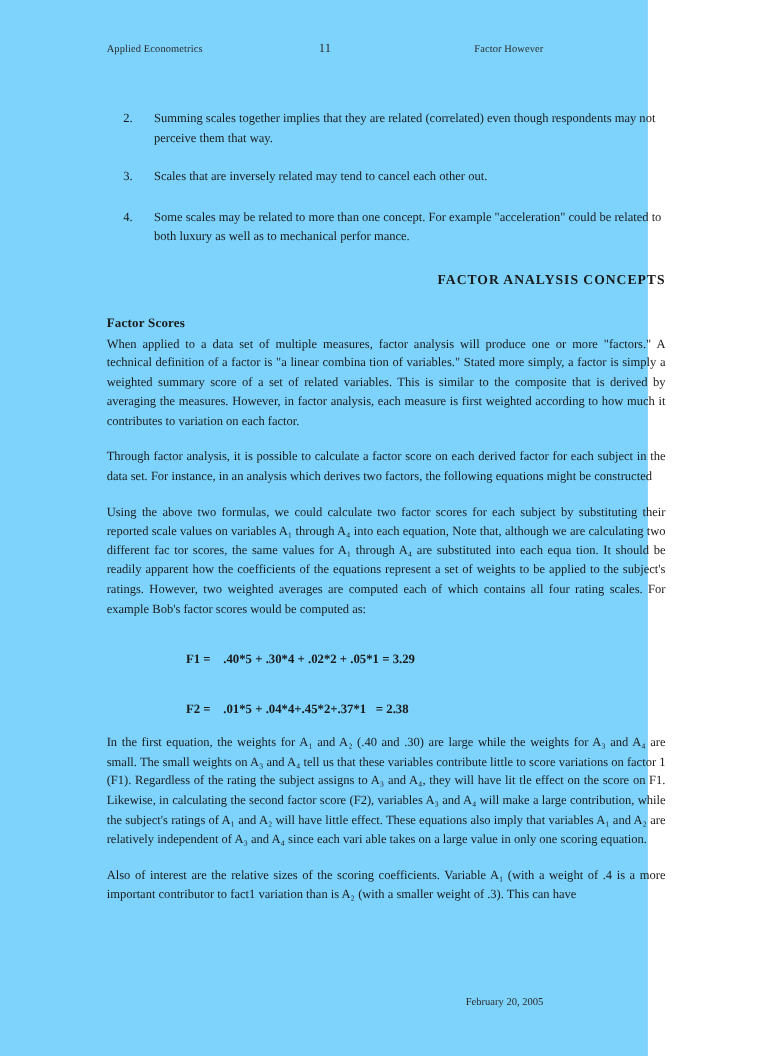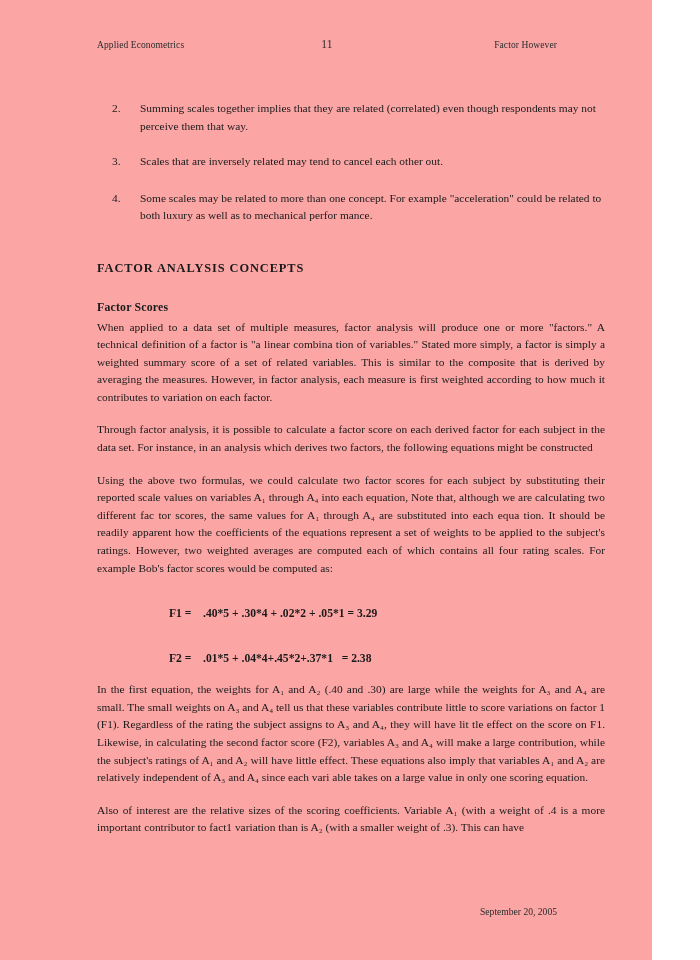--- a/index.html
+++ b/index.html
@@ -10,24 +10,24 @@
   body {
     width: 700px;
     height: 960px;
     font-family: "Liberation Serif", "DejaVu Serif", serif;
     color: #1a1a1a;
     overflow: hidden;
     position: relative;
   }
   .page {
     position: relative;
-    width: 652px;
+    width: 589px;
     height: 960px;
     box-sizing: border-box;
-    background: #fca5a5;
+    background: #7dd3fc;
   }
 
   
   .running-head {
     position: absolute;
     top: 40px;
     left: 97px;
     right: 95px;
     height: 14px;
     font-size: 9.5px;
@@ -79,25 +79,25 @@
     position: absolute;
     left: 15px;
     top: 0;
   }
   .num-item.tight {
     margin-bottom: 19px;
   }
 
   
   .section-title {
-    text-align: left;
+    text-align: right;
     font-weight: bold;
     font-size: 12.4px;
     letter-spacing: .9px;
-    margin-top: 36px;
+    margin-top: 22px;
     margin-bottom: 24px;
   }
   .sub-head {
     font-weight: bold;
     font-size: 11.8px;
     margin-bottom: 4px;
     letter-spacing: .2px;
   }
 
   
@@ -185,15 +185,15 @@
       <div class="eq eq-indent"><span>F1 = </span><span>   .40*5 + .30*4 + .02*2 + .05*1 = 3.29</span></div>
       <div class="eq eq-indent last"><span>F2 = </span><span>   .01*5 + .04*4+.45*2+.37*1   = 2.38</span></div>
     </div>
 
     <p class="body">In the first equation, the weights for A₁ and A₂ (.40 and .30) are large while the weights for A₃ and A₄ are small.  The small  weights on A₃ and A₄ tell us that these variables  contribute little  to score variations  on factor 1 (F1). Regardless of the rating the subject assigns to A₃ and A₄, they will have lit   tle effect on the score on F1. Likewise, in calculating  the second factor score (F2), variables  A₃ and A₄ will make a large contribution, while the subject's ratings of A₁ and A₂ will have little  effect. These equations also  imply that variables  A₁ and A₂ are relatively  independent of A₃ and A₄ since each vari   able takes on a large value in only one scoring equation.</p>
 
     <p class="body last">Also  of interest are the relative  sizes of the scoring coefficients. Variable  A₁ (with a weight of .4  is a more important contributor to fact1  variation  than is  A₂ (with a smaller  weight of .3). This can have</p>
 
   </div>
 
-  <div class="footer-date">September 20, 2005</div>
+  <div class="footer-date">February 20, 2005</div>
 
 </div>
 
 </body></html>

